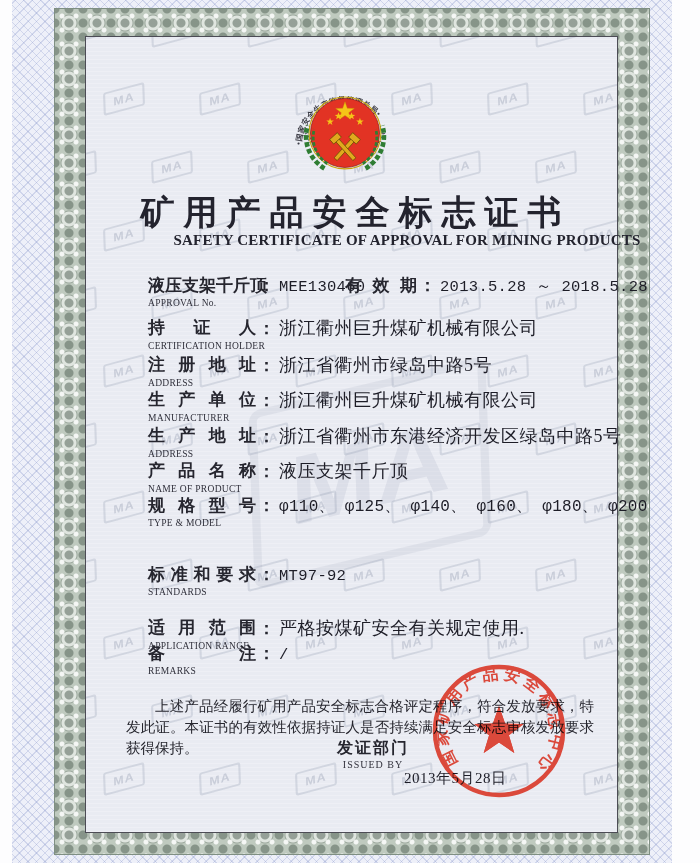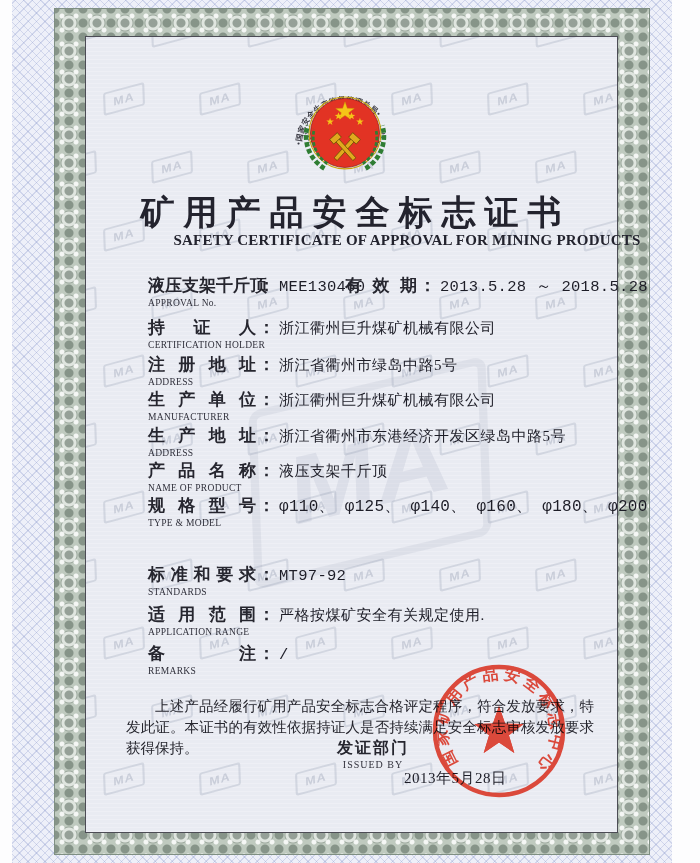--- a/index.html
+++ b/index.html
@@ -40,21 +40,21 @@
   .emblem{position:absolute;left:289px;top:72px;width:112px;height:120px;}
   .title{position:absolute;left:85px;top:190px;width:532px;text-align:center;
     font-size:34px;font-weight:bold;color:#23232e;letter-spacing:9px;text-indent:9px;}
   .subtitle{position:absolute;left:85px;top:232px;width:644px;text-align:center;
     font-size:15px;font-weight:bold;color:#23232e;letter-spacing:.2px;}
   .row{position:absolute;left:148px;white-space:nowrap;}
   .flabel{display:inline-block;width:108px;text-align:justify;text-align-last:justify;
     font-size:17px;font-weight:bold;color:#26262f;vertical-align:top;}
   .flabel.narrow{width:72px;}
   .colon{font-size:17px;font-weight:bold;margin:0 4px 0 2px;}
-  .fvalue{font-size:15px;color:#1d1d27;letter-spacing:.5px;}
+  .fvalue{font-size:18px;color:#1d1d27;letter-spacing:.5px;}
   .fvalue.mono{font-family:"Liberation Mono","Liberation Serif",monospace;font-size:15.5px;letter-spacing:.3px;}
   .sub{font-size:9.5px;letter-spacing:.3px;color:#30303b;margin-top:1px;
     font-family:"Liberation Serif",serif;}
   .vgroup{position:absolute;left:197px;top:0;white-space:nowrap;}
   .statement{position:absolute;left:126px;top:681px;width:468px;
     font-size:14.5px;line-height:21px;text-indent:2em;text-align:justify;color:#26262e;}
   .issuer{position:absolute;left:308px;top:738px;width:130px;text-align:center;}
   .issuer-label{font-size:16px;font-weight:600;letter-spacing:2px;color:#26262f;}
   .issuer-sub{font-size:10px;letter-spacing:1px;color:#30303b;}
   .issue-date{position:absolute;left:404px;top:769px;font-size:15px;color:#1d1d27;letter-spacing:.5px;}
@@ -221,21 +221,21 @@
     <div class="row" style="top:494px">
       <span class="flabel">规 格 型 号</span><span class="colon">：</span><span class="fvalue mono" style="font-size:16px">φ110、 φ125、 φ140、 φ160、 φ180、 φ200</span>
       <div class="sub">TYPE &amp; MODEL</div>
     </div>
 
     <div class="row" style="top:563px">
       <span class="flabel">标准和要求</span><span class="colon">：</span><span class="fvalue mono">MT97-92</span>
       <div class="sub">STANDARDS</div>
     </div>
 
-    <div class="row" style="top:603px">
+    <div class="row" style="top:616px">
       <span class="flabel">适 用 范 围</span><span class="colon">：</span><span class="fvalue">严格按煤矿安全有关规定使用.</span>
       <div class="sub">APPLICATION RANGE</div>
     </div>
 
     <div class="row" style="top:642px">
       <span class="flabel">备 注</span><span class="colon">：</span><span class="fvalue mono">/</span>
       <div class="sub">REMARKS</div>
     </div>
 
     <p class="statement">上述产品经履行矿用产品安全标志合格评定程序，符合发放要求，特发此证。本证书的有效性依据持证人是否持续满足安全标志审核发放要求获得保持。</p>

